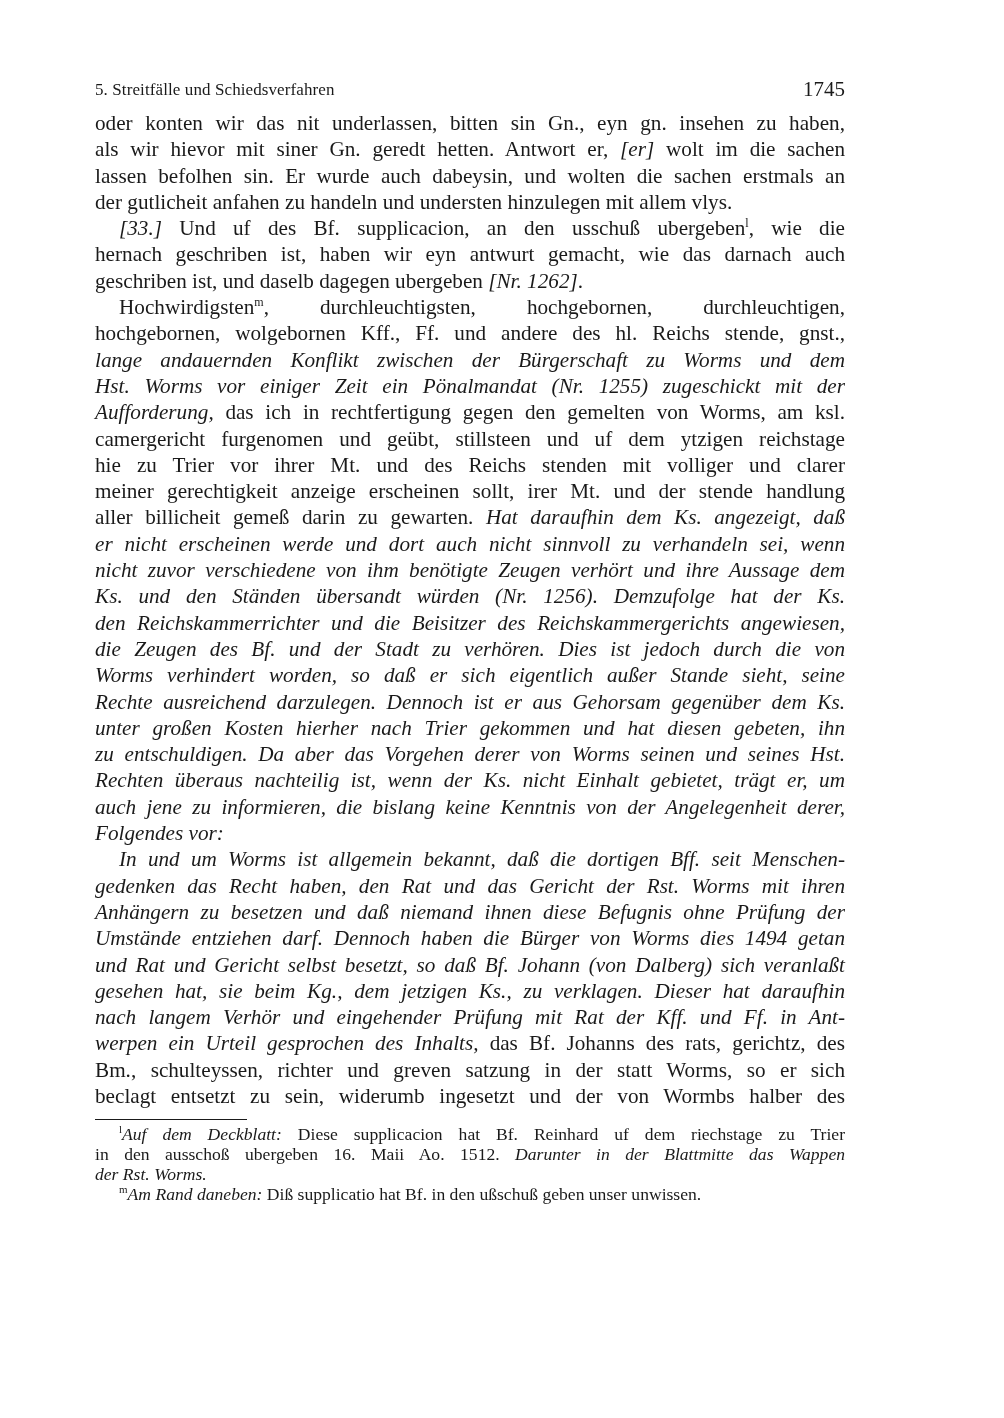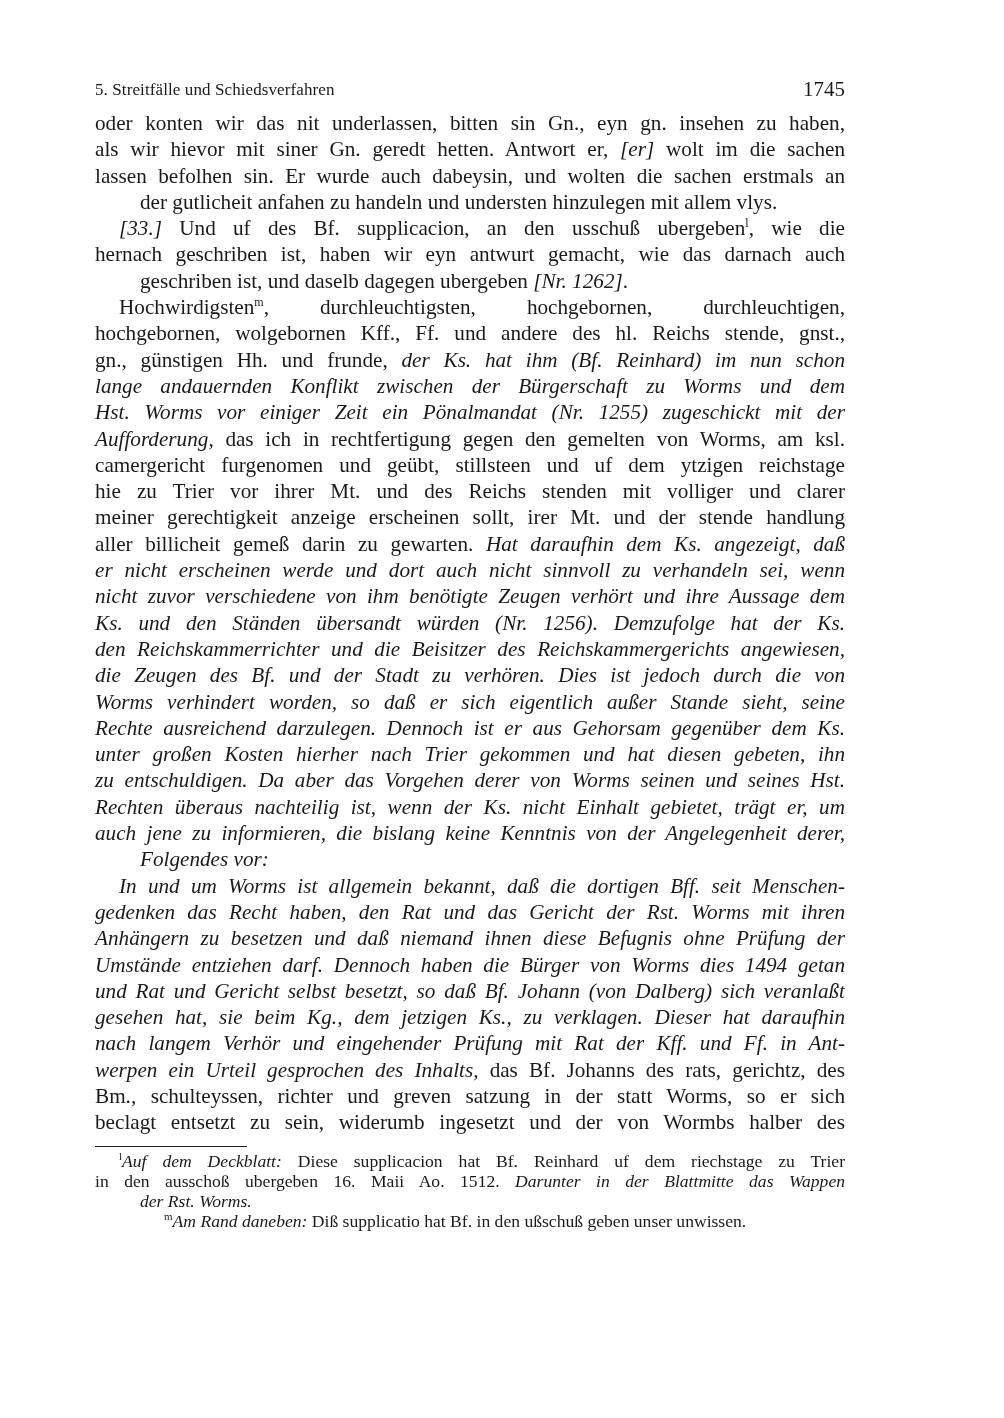--- a/index.html
+++ b/index.html
@@ -15,21 +15,21 @@
     font-size: 17px; letter-spacing: 0.1px;
   }
   .page-number {
     position: absolute; right: 0; top: 1px; font-size: 21px; text-align: right;
   }
   .body { font-size: 21.2px; line-height: 26.3px; font-family: Liberation Serif, serif; }
   .line {
     display: block; white-space: nowrap; text-align: justify;
     text-align-last: justify; height: 26.3px; overflow: visible;
   }
-  .line.last { text-align-last: left; margin-left: 45px; }
+  .line.last { text-align-last: left; }
   .line.indent { padding-left: 24px; }
   i { font-style: italic; }
   sup { font-size: 12px; line-height: 0; vertical-align: 8px; }
   .rule { width: 152px; height: 1px; background: #1a1a1a; margin: 10px 0 4px 0; }
   .notes { font-size: 17.6px; line-height: 20px; }
   .notes .line { height: 20px; }
   .notes sup { font-size: 11px; vertical-align: 7px; }
 </style>
 </head>
 <body>
@@ -47,21 +47,20 @@
     <span class="line"><span>als wir hievor mit siner Gn. geredt hetten. Antwort er, </span><i>[er]</i><span> wolt im die sachen</span></span>
     <span class="line">lassen befolhen sin. Er wurde auch dabeysin, und wolten die sachen erstmals an</span>
     <span class="line last">der gutlicheit anfahen zu handeln und understen hinzulegen mit allem vlys.</span>
 
     <span class="line indent"><i>[33.]</i><span> Und uf des Bf. supplicacion, an den usschuß ubergeben</span><sup>l</sup><span>, wie die</span></span>
     <span class="line">hernach geschriben ist, haben wir eyn antwurt gemacht, wie das darnach auch</span>
     <span class="line last"><span>geschriben ist, und daselb dagegen ubergeben </span><i>[Nr. 1262]</i><span>.</span></span>
 
     <span class="line indent"><span>Hochwirdigsten</span><sup>m</sup><span>, durchleuchtigsten, hochgebornen, durchleuchtigen,</span></span>
     <span class="line">hochgebornen, wolgebornen Kff., Ff. und andere des hl. Reichs stende, gnst.,</span>
-    <span class="line"><span>gn., günstigen Hh. und frunde, </span><i>der Ks. hat ihm (Bf. Reinhard) im nun schon</i></span>
     <span class="line"><i>lange andauernden Konflikt zwischen der Bürgerschaft zu Worms und dem</i></span>
     <span class="line"><i>Hst. Worms vor einiger Zeit ein Pönalmandat (Nr. 1255) zugeschickt mit der</i></span>
     <span class="line"><i>Aufforderung,</i><span> das ich in rechtfertigung gegen den gemelten von Worms, am ksl.</span></span>
     <span class="line">camergericht furgenomen und geübt, stillsteen und uf dem ytzigen reichstage</span>
     <span class="line">hie zu Trier vor ihrer Mt. und des Reichs stenden mit volliger und clarer</span>
     <span class="line">meiner gerechtigkeit anzeige erscheinen sollt, irer Mt. und der stende handlung</span>
     <span class="line"><span>aller billicheit gemeß darin zu gewarten. </span><i>Hat daraufhin dem Ks. angezeigt, daß</i></span>
     <span class="line"><i>er nicht erscheinen werde und dort auch nicht sinnvoll zu verhandeln sei, wenn</i></span>
     <span class="line"><i>nicht zuvor verschiedene von ihm benötigte Zeugen verhört und ihre Aussage dem</i></span>
     <span class="line"><i>Ks. und den Ständen übersandt würden (Nr. 1256). Demzufolge hat der Ks.</i></span>

